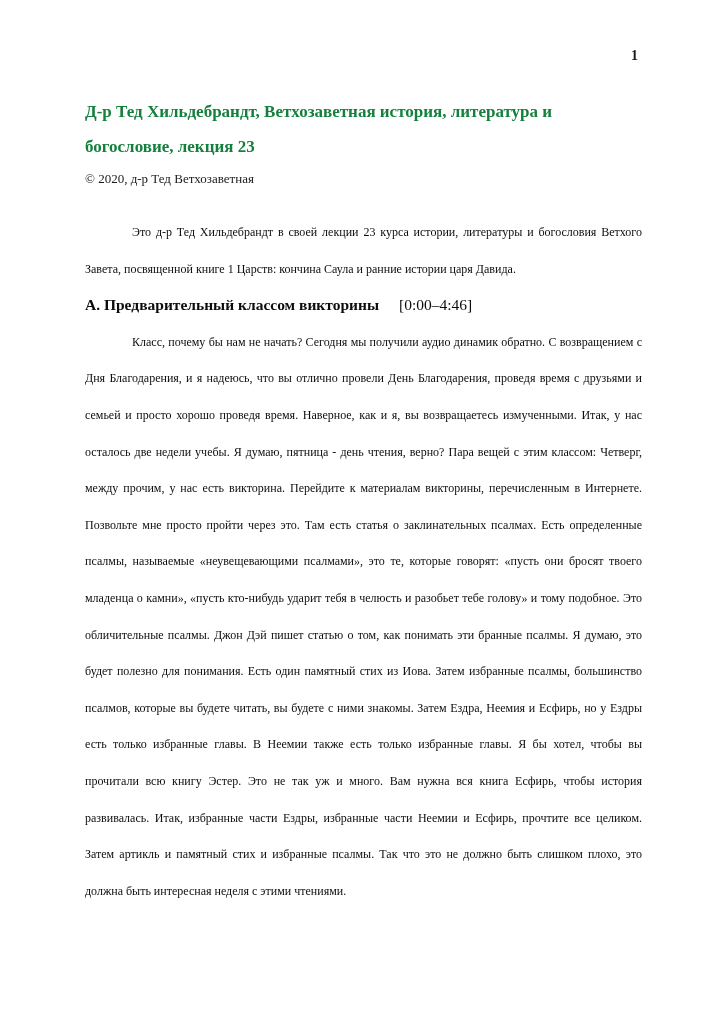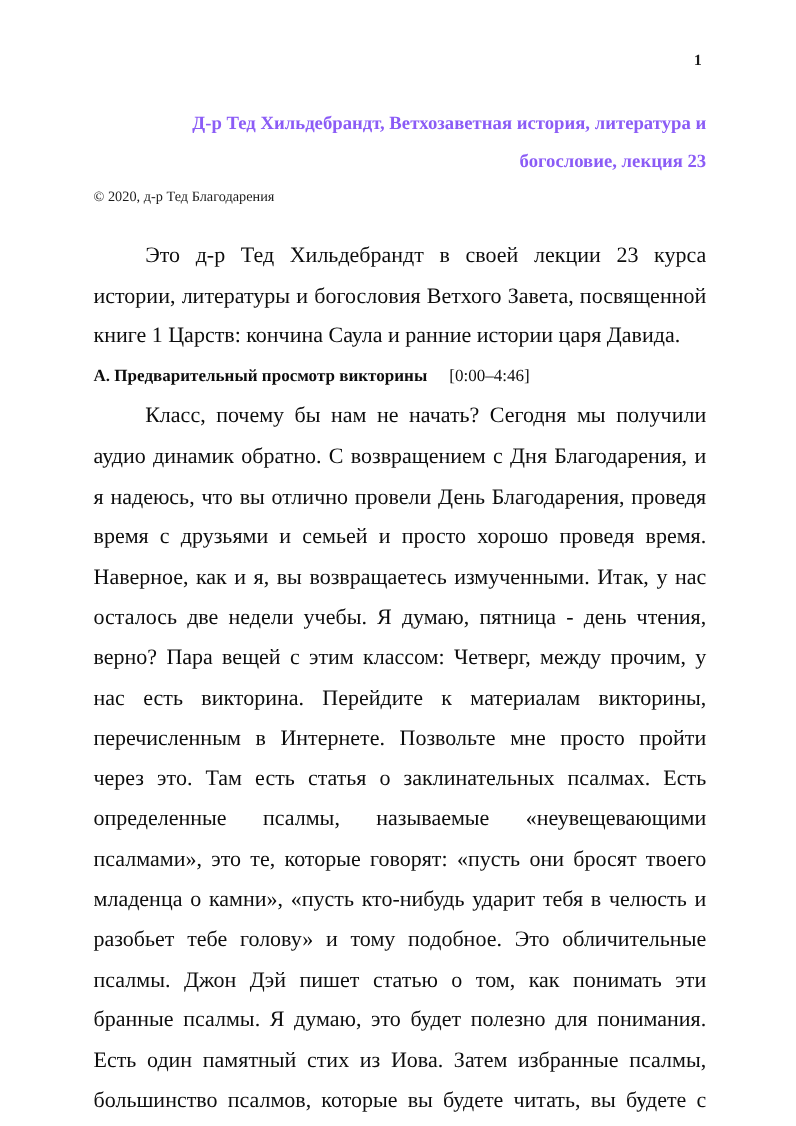--- a/index.html
+++ b/index.html
@@ -29,33 +29,33 @@
     position: absolute;
     top: 94px;
     left: 85px;
     width: 557px;
   }
   .doc-title {
     margin: 0;
     font-size: 17px;
     font-weight: 700;
     line-height: 35px;
-    text-align: right;
-    color: #8b5cf6;
+    text-align: left;
+    color: #15803d;
   }
   .copyright {
     margin: 6px 0 0 0;
     font-size: 13px;
     font-weight: 400;
     line-height: 18px;
     color: #1a1a1a;
   }
   .body-par {
     margin: 0;
-    font-size: 20px;
+    font-size: 12px;
     line-height: 36.6px;
     text-align: justify;
     color: #0d0d0d;
   }
   .body-par.indent {
     text-indent: 47px;
   }
   .intro-par {
     margin-top: 26px;
   }
@@ -78,22 +78,22 @@
 <body>
 
 <div class="page">
 
   <div class="page-number">1</div>
 
   <div class="content">
 
     <h1 class="doc-title">Д-р Тед Хильдебрандт, Ветхозаветная история, литература и богословие, лекция 23</h1>
 
-    <div class="copyright">© 2020, д-р Тед Благодарения</div>
+    <div class="copyright">© 2020, д-р Тед Ветхозаветная</div>
 
     <p class="body-par indent intro-par">Это д-р Тед Хильдебрандт в своей лекции 23 курса истории, литературы и богословия Ветхого Завета, посвященной книге 1 Царств: кончина Саула и ранние истории царя Давида.</p>
 
-    <p class="section-heading"><span class="heading-bold">А. Предварительный просмотр викторины</span><span class="heading-timestamp">[0:00–4:46]</span></p>
+    <p class="section-heading"><span class="heading-bold">А. Предварительный классом викторины</span><span class="heading-timestamp">[0:00–4:46]</span></p>
 
     <p class="body-par indent">Класс, почему бы нам не начать? Сегодня мы получили аудио динамик обратно. С возвращением с Дня Благодарения, и я надеюсь, что вы отлично провели День Благодарения, проведя время с друзьями и семьей и просто хорошо проведя время. Наверное, как и я, вы возвращаетесь измученными. Итак, у нас осталось две недели учебы. Я думаю, пятница - день чтения, верно? Пара вещей с этим классом: Четверг, между прочим, у нас есть викторина. Перейдите к материалам викторины, перечисленным в Интернете. Позвольте мне просто пройти через это. Там есть статья о заклинательных псалмах. Есть определенные псалмы, называемые «неувещевающими псалмами», это те, которые говорят: «пусть они бросят твоего младенца о камни», «пусть кто-нибудь ударит тебя в челюсть и разобьет тебе голову» и тому подобное. Это обличительные псалмы. Джон Дэй пишет статью о том, как понимать эти бранные псалмы. Я думаю, это будет полезно для понимания. Есть один памятный стих из Иова. Затем избранные псалмы, большинство псалмов, которые вы будете читать, вы будете с ними знакомы. Затем Ездра, Неемия и Есфирь, но у Ездры есть только избранные главы. В Неемии также есть только избранные главы. Я бы хотел, чтобы вы прочитали всю книгу Эстер. Это не так уж и много. Вам нужна вся книга Есфирь, чтобы история развивалась. Итак, избранные части Ездры, избранные части Неемии и Есфирь, прочтите все целиком. Затем артикль и памятный стих и избранные псалмы. Так что это не должно быть слишком плохо, это должна быть интересная неделя с этими чтениями.</p>
 
   </div>
 </div>
 
 </body></html>

